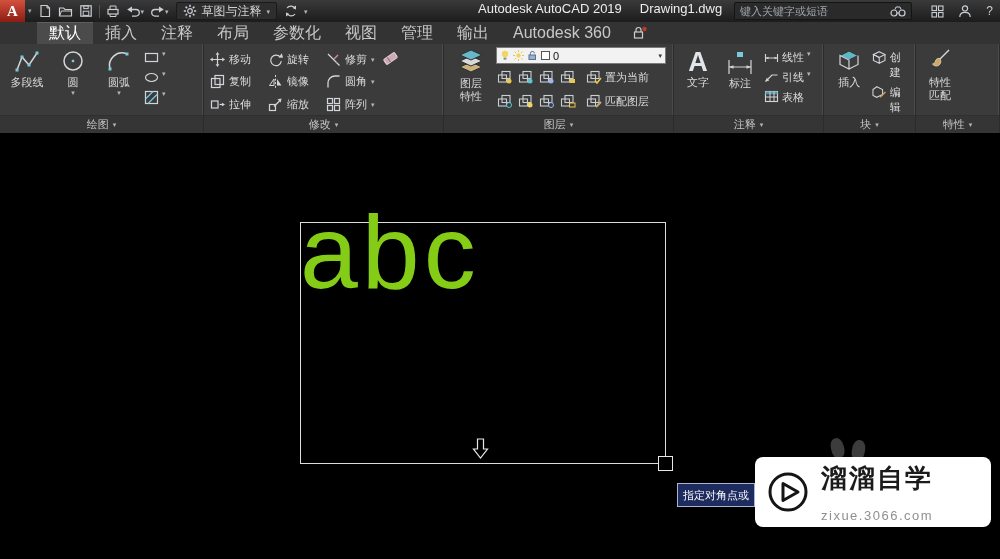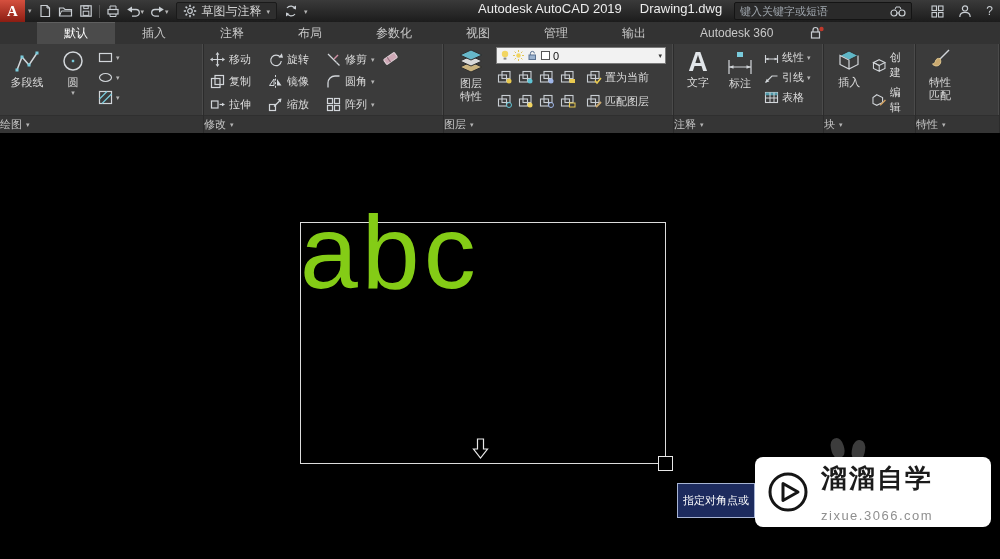--- a/index.html
+++ b/index.html
@@ -17,46 +17,46 @@
 .qbtn{height:20px;display:flex;align-items:center;justify-content:center;padding:0 3px}
 .sep{width:1px;height:13px;background:#555;margin:0 3px}
 .workspace{display:flex;align-items:center;gap:5px;height:18px;padding:0 6px;margin:0 4px;background:#2e2e2e;border:1px solid #1a1a1a;border-radius:2px}
 .titletext{position:absolute;left:478px;top:0;height:16px;display:flex;align-items:center;gap:18px;color:#ededed;font-size:13px;white-space:nowrap}
 .search{position:absolute;right:88px;top:2px;width:178px;height:18px;display:flex;align-items:center;background:#2a2a2a;border:1px solid #141414;border-radius:2px;padding:8px 5px;gap:5px}
 .search input{flex:1;background:transparent;border:0;outline:0;color:#a8aeb5;font-size:11px;font-family:inherit;min-width:0}
 .search input::placeholder{color:#9fa6ad}
 .tb-right{position:absolute;right:4px;top:0;height:22px;display:flex;align-items:center;gap:8px}
 
 .tabrow{position:absolute;top:22px;left:0;width:100%;height:22px;background:#333;display:flex;align-items:stretch;padding-left:37px;z-index:29}
-.tab{display:flex;align-items:center;padding:0 27px;font-size:12px;color:#c8c8c8;cursor:default}
+.tab{display:flex;align-items:center;padding:0 12px;font-size:16px;color:#c8c8c8;cursor:default}
 .tab.active{background:#4b4b4b;color:#fff;box-shadow:inset 0 1px 0 #5f5f5f}
 .tabicon{display:flex;align-items:center;padding:0 9px}
 
 .ribbon{position:absolute;top:44px;left:0;width:100%;height:89px;background:#3b3b3b;display:flex;z-index:28}
 .panel{position:relative;height:89px;border-right:1px solid #2b2b2b;box-shadow:inset -1px 0 0 #4a4a4a;overflow:hidden}
 .pbody{height:71px;display:flex;padding:3px 4px 0}
-.ptitle{position:absolute;left:0;right:0;bottom:0;height:18px;background:#353535;border-top:1px solid #2f2f2f;display:flex;align-items:center;justify-content:flex-start;gap:4px;font-size:11px;color:#c6c6c6}
+.ptitle{position:absolute;left:0;right:0;bottom:0;height:18px;background:#353535;border-top:1px solid #2f2f2f;display:flex;align-items:center;justify-content:center;gap:4px;font-size:11px;color:#c6c6c6}
 .bigbtn{width:46px;display:flex;flex-direction:column;align-items:center;padding-top:1px;color:#dcdcdc;font-size:11px;line-height:13px;text-align:center}
 .bigbtn svg{margin-bottom:2px}
 .mgrid{display:grid;grid-template-columns:58px 58px 56px;grid-auto-rows:22.5px;align-items:center;padding-top:1px}
 .mitem{display:flex;align-items:center;gap:4px;font-size:11px;color:#dcdcdc;padding-left:2px}
 .minicol{display:flex;flex-direction:column;gap:5px;padding:3px 0 0 2px}
-.mini{display:flex;align-items:center;gap:3px;font-size:11px;color:#dcdcdc}
+.mini{display:flex;gap:3px;font-size:11px;color:#dcdcdc}
 .lcombo{width:170px;height:17px;background:#f2f2f2;border:1px solid #7a7a7a;display:flex;align-items:center;gap:3px;padding:0 3px;font-size:11px;color:#111}
 .lrow{display:flex;align-items:center;height:21px;margin-top:3px;gap:3px;font-size:11px;color:#dcdcdc}
 .ltool{width:18px;height:16px;display:flex;align-items:center;justify-content:center}
 .swatch{width:9px;height:9px;background:#fff;border:1px solid #555;display:inline-block}
 .pdrop{display:flex;align-items:center;gap:4px;height:16px;background:#2d2d2d;border:1px solid #565656;padding:0 3px;margin-bottom:3px;font-size:11px;color:#d8d8d8}
 
 .canvas{position:absolute;top:133px;left:0;width:1000px;height:426px;background:#000;z-index:1}
 .selrect{position:absolute;left:300px;top:222px;width:366px;height:242px;border:1px solid #dcdcdc;z-index:5}
 .abc{position:absolute;left:300px;top:200px;font-size:104px;letter-spacing:4px;line-height:104px;color:#84cc16;font-family:Liberation Sans, sans-serif;z-index:6}
 .cursorsvg{position:absolute;left:472px;top:438px;z-index:8}
 .grip{position:absolute;left:658px;top:456px;width:15px;height:15px;border:1px solid #e8e8e8;background:#000;z-index:7}
-.tooltip{position:absolute;left:677px;top:483px;height:35px;display:flex;align-items:center;padding:8px 5px;background:#1d2b5e;border:1px solid #a7b4d4;color:#fff;font-size:11px;z-index:9}
+.tooltip{position:absolute;left:677px;top:483px;height:24px;display:flex;align-items:center;padding:8px 5px;background:#1d2b5e;border:1px solid #a7b4d4;color:#fff;font-size:11px;z-index:9}
 .ear{position:absolute;background:#3c3c3c;border-radius:45% 45% 40% 40%;z-index:9}
 .ear1{left:831px;top:438px;width:13px;height:20px;transform:rotate(-14deg)}
 .ear2{left:852px;top:440px;width:13px;height:20px;transform:rotate(10deg)}
 .watermark{position:absolute;left:755px;top:457px;width:236px;height:70px;background:#fff;border-radius:8px;display:flex;align-items:center;padding:0 10px;gap:10px;z-index:10}
 .wmtext{display:flex;flex-direction:column}
 .wmname{font-size:26px;font-weight:700;color:#1b1b1b;letter-spacing:2px}
 .wmurl{font-size:13px;color:#8f8f8f;letter-spacing:1.5px;margin-top:12px}
 </style>
 </head>
 <body>
@@ -217,20 +217,29 @@
           <span>多段线</span>
         </div>
         <div class="bigbtn">
           <svg width="26" height="26" viewBox="0 0 26 26">
               <circle cx="13" cy="13" r="9" fill="none" stroke="#d2d6da" stroke-width="1.5"></circle>
               <rect x="11.8" y="11.8" width="2.4" height="2.4" fill="#79cbdc"></rect>
             </svg>
           <span>圆</span>
           <span class="caret">▾</span>
         </div>
+        <div class="bigbtn">
+          <svg width="26" height="26" viewBox="0 0 26 26">
+              <path d="M4 21A12.5 12.5 0 0 1 21 6" fill="none" stroke="#d2d6da" stroke-width="1.5"></path>
+              <rect x="2.5" y="19.5" width="3" height="3" fill="#79cbdc"></rect>
+              <rect x="19.5" y="4.5" width="3" height="3" fill="#79cbdc"></rect>
+            </svg>
+          <span>圆弧</span>
+          <span class="caret">▾</span>
+        </div>
         <div class="minicol">
           <span class="mini">
             <svg width="15" height="15" viewBox="0 0 15 15">
                 <rect x="1.5" y="3.5" width="12" height="8" fill="none" stroke="#d2d6da" stroke-width="1.2"></rect>
               </svg>
             <span class="caret">▾</span>
           </span>
           <span class="mini">
             <svg width="15" height="15" viewBox="0 0 15 15">
                 <ellipse cx="7.5" cy="7.5" rx="6" ry="4" fill="none" stroke="#d2d6da" stroke-width="1.2"></ellipse>

